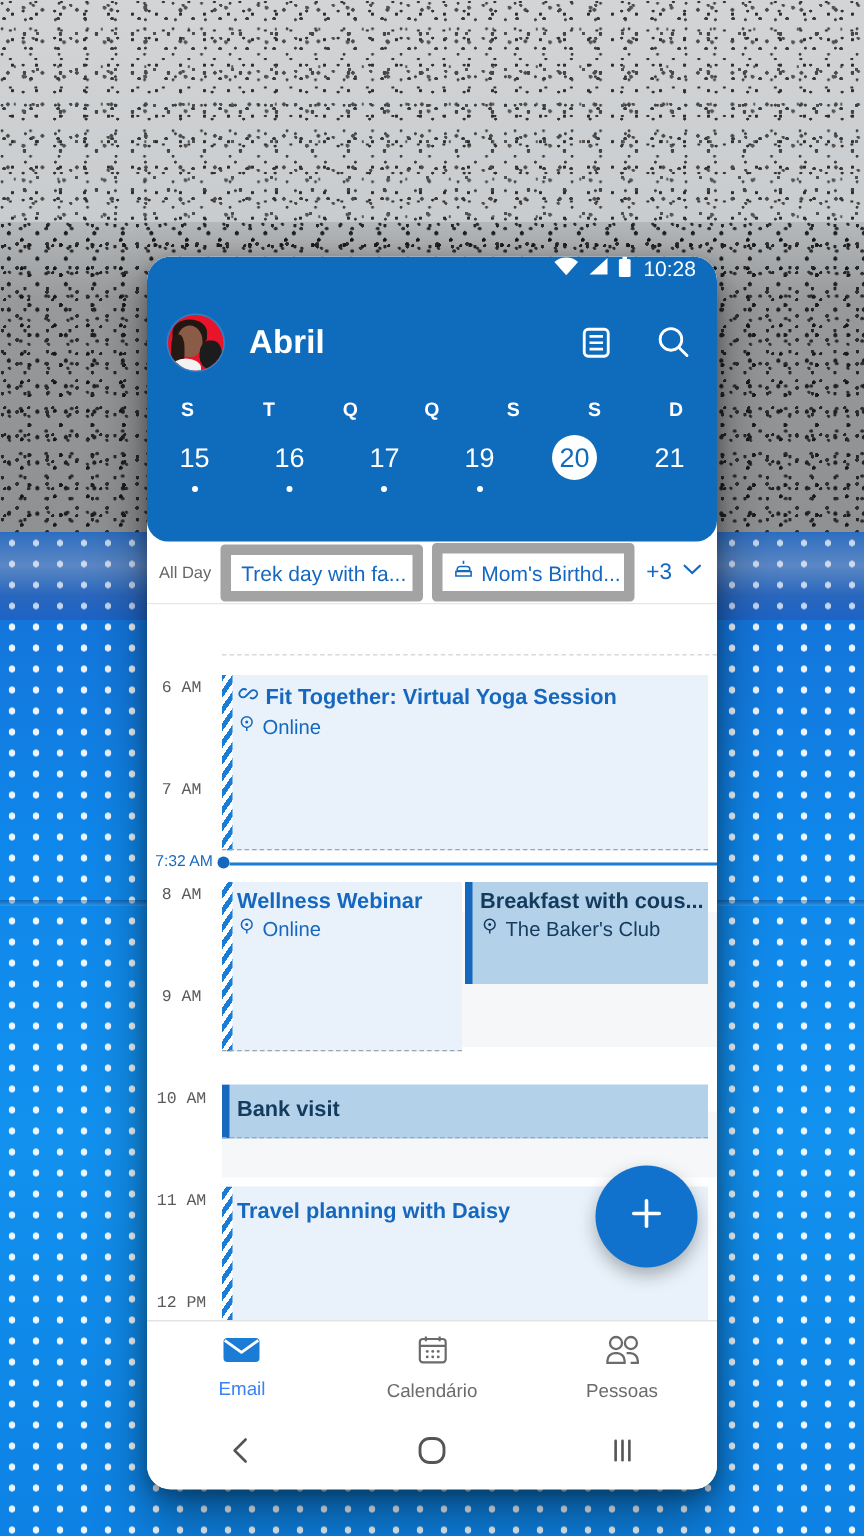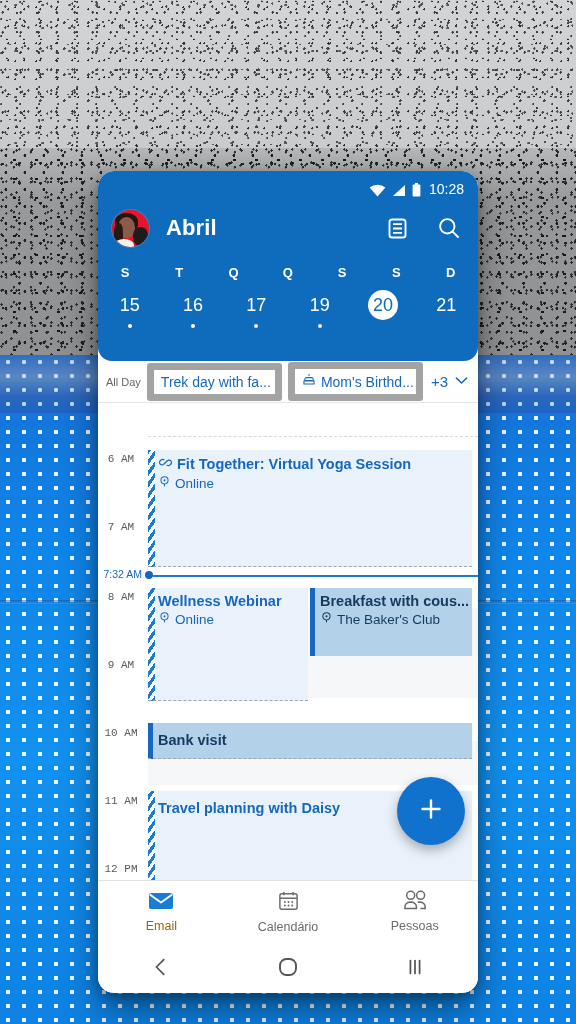--- a/index.html
+++ b/index.html
@@ -97,21 +97,21 @@
   
   .app-header {
     position: relative;
     background: #0f6cbd;
     border-radius: 16px 16px 14px 14px;
     height: 190px;
     padding: 0;
   }
   .status-bar {
     height: 26px;
-    display: flex; align-items: flex-end; justify-content: flex-end;
+    display: flex; align-items: flex-start; justify-content: flex-end;
     padding: 0 14px 0 0;
     gap: 6px;
     color: #fff;
   }
   .status-bar .sb-icon { display: flex; align-items: center; }
   .status-time { font-size: 14px; font-weight: 500; color: #fff; margin-left: 2px; }
 
   .app-bar {
     height: 62px;
     display: flex; align-items: center;
@@ -286,21 +286,21 @@
   
   .bottom-nav {
     height: 62px; background: #fff;
     border-top: 1px solid #e3e3e3;
     display: flex; align-items: center;
   }
   .nav-item {
     flex: 1; display: flex; flex-direction: column; align-items: center; gap: 4px;
   }
   .nav-item .nav-label { font-size: 12.5px; color: #6b6b6b; }
-  .nav-item.active .nav-label { color: #a16207; }
+  .nav-item.active .nav-label { color: #3b82f6; }
 
   .sysnav {
     height: 50px; background: #fff;
     display: flex; align-items: center;
   }
   .sysnav > div { flex: 1; display: flex; align-items: center; justify-content: center; }
 </style>
 </head>
 <body>
 

